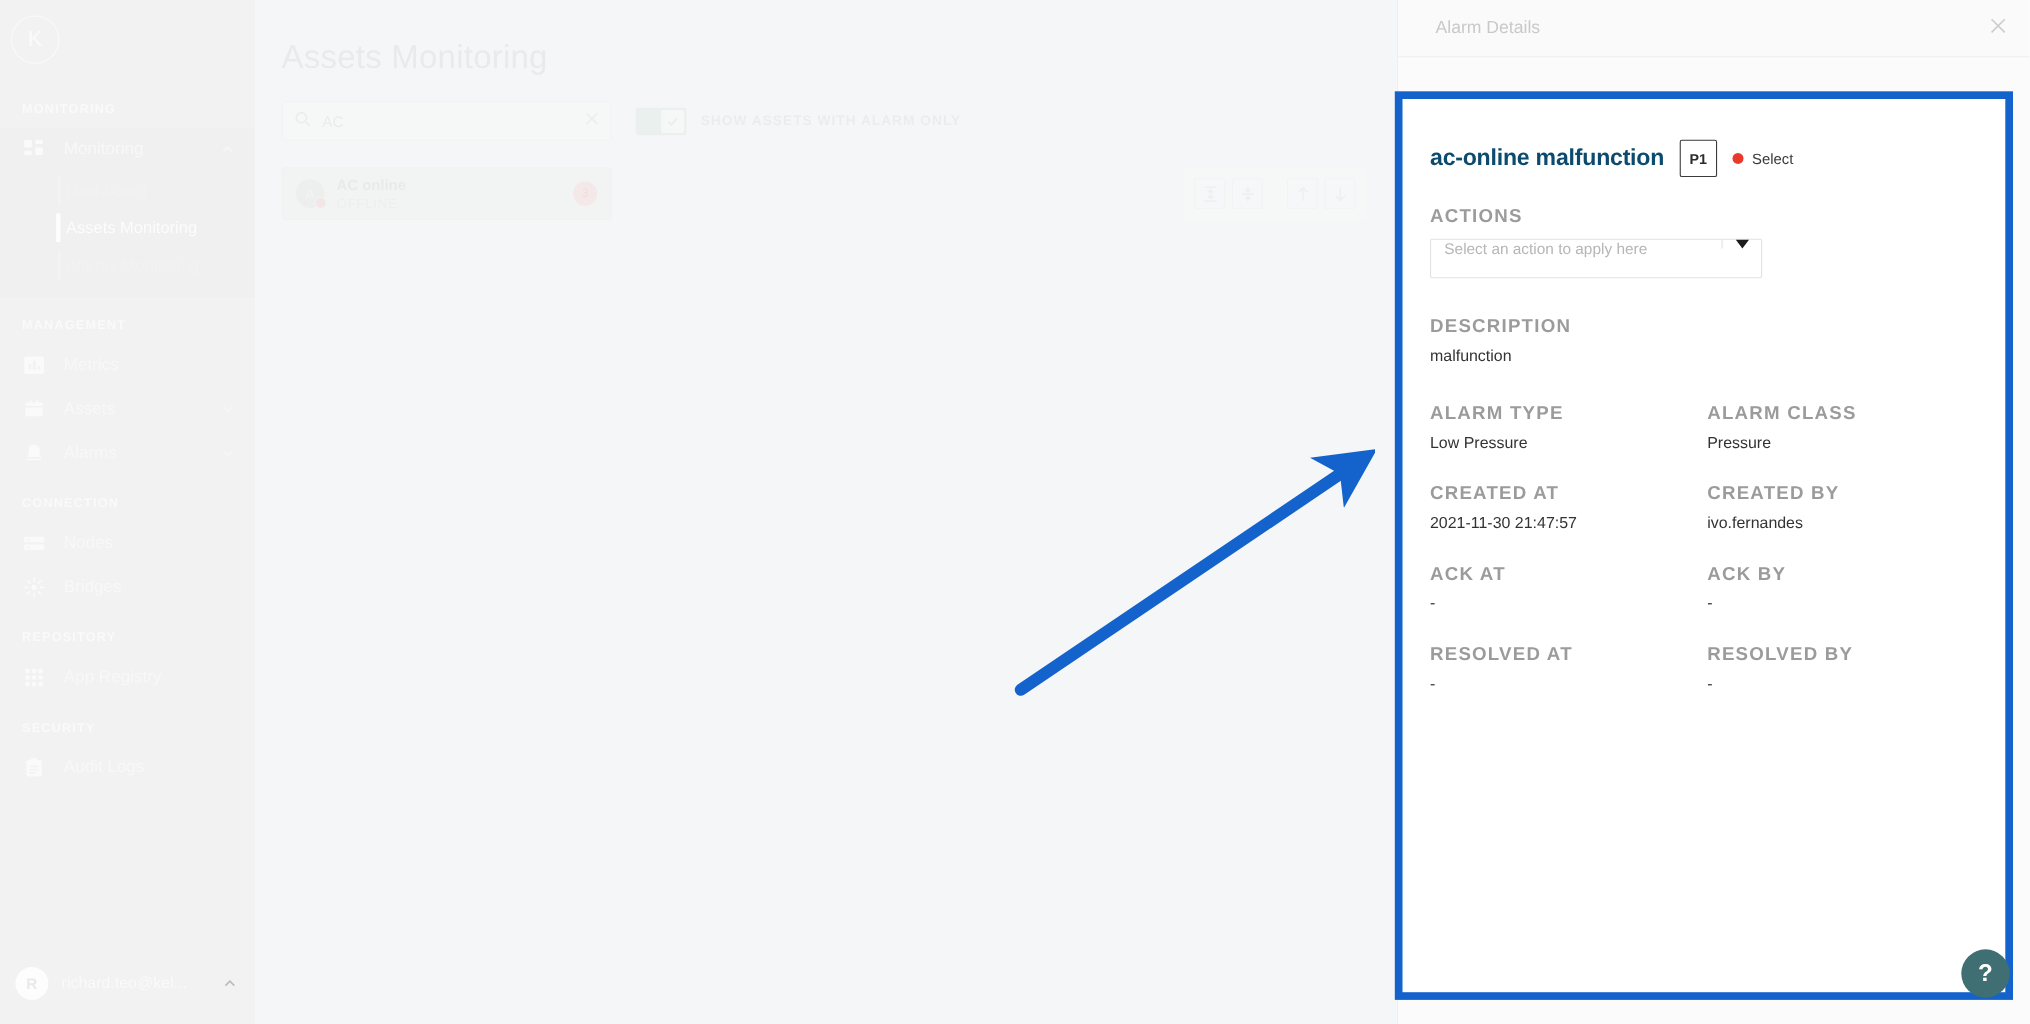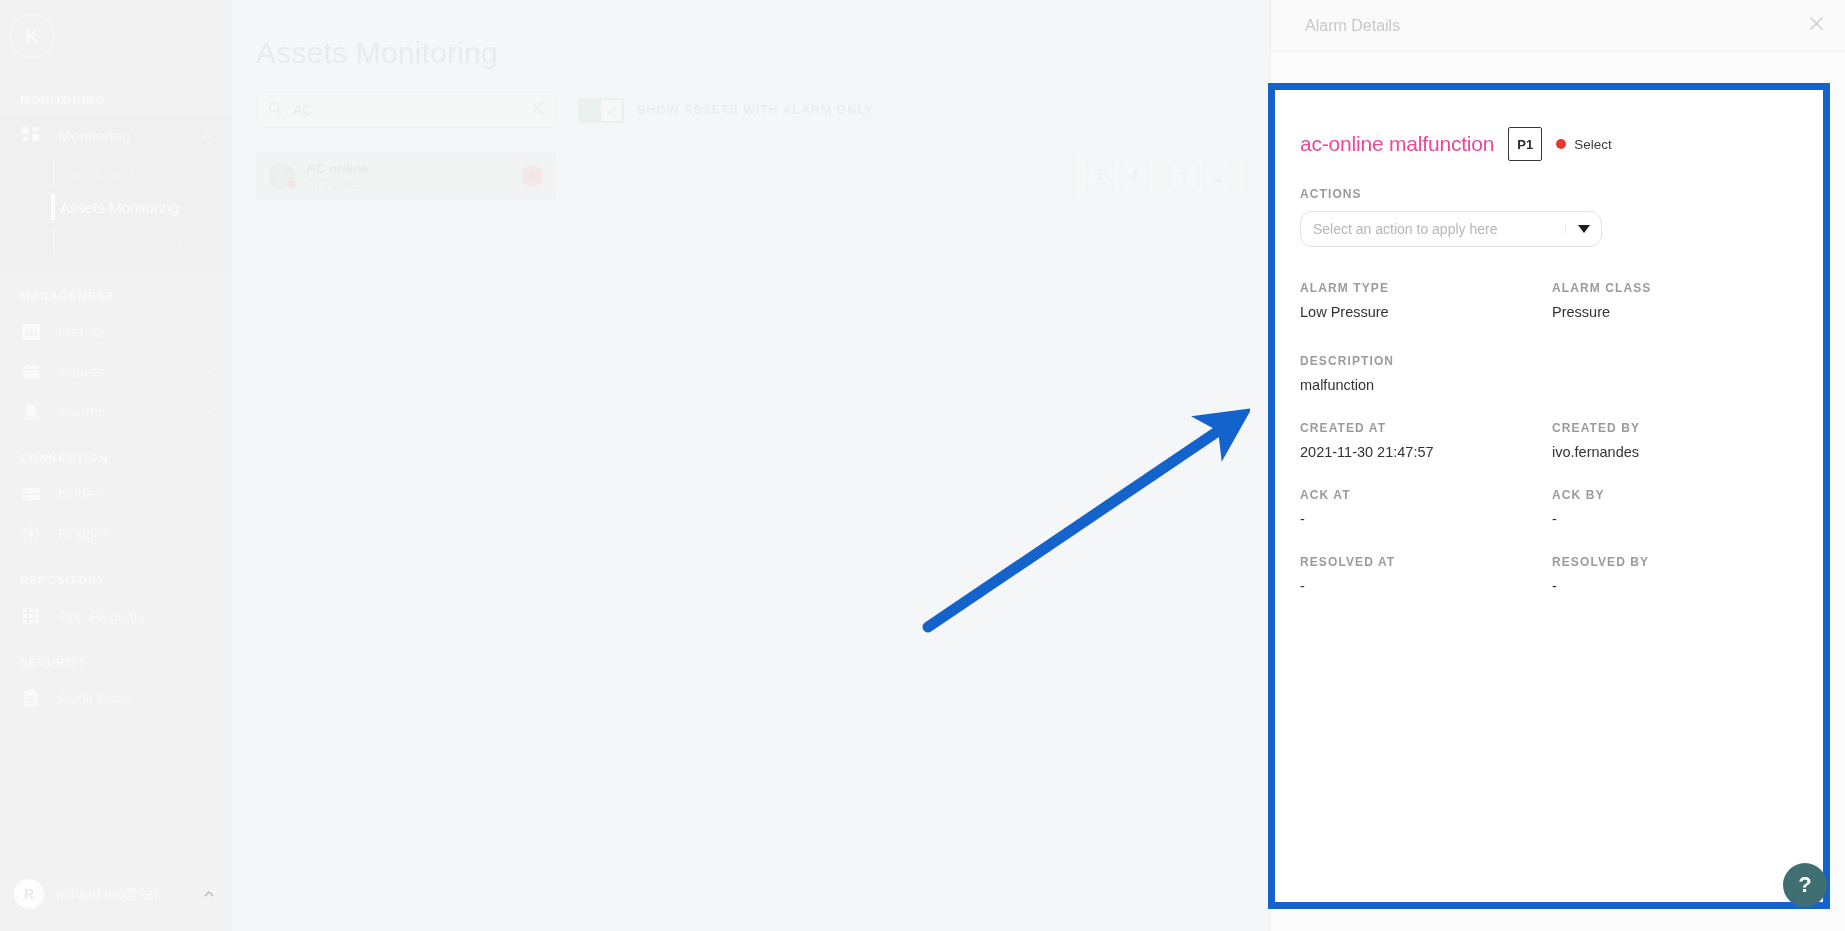--- a/index.html
+++ b/index.html
@@ -156,42 +156,42 @@
   }
   .back-link .chev { text-decoration: none; margin-right: 3px; }
 
   
   .detail-card {
     position: absolute; left: 1268px; top: 83px;
     width: 562px; height: 826px; background: #ffffff;
     padding: 18px 26px 0 32px; overflow: hidden;
   }
   .alarm-title-row { display: flex; align-items: center; gap: 14px; margin-top: 26px; }
-  .alarm-title { font-size: 21px; font-weight: 400; color: #ec4899; letter-spacing: -.2px; }
+  .alarm-title { font-size: 21px; font-weight: 700; color: #0c4a6e; letter-spacing: -.2px; }
   .prio-badge {
     width: 34px; height: 34px; border: 1.5px solid #3a3a3a; border-radius: 2px;
     display: flex; align-items: center; justify-content: center;
     font-size: 13px; font-weight: 600; color: #2b2b2b;
   }
   .status-wrap { display: flex; align-items: center; gap: 8px; }
   .status-dot { width: 10px; height: 10px; border-radius: 50%; background: #e8392c; }
   .status-text { font-size: 13.5px; color: #3a3a3a; }
 
   .field-label {
-    font-size: 12px; letter-spacing: 1.1px; font-weight: 700; color: #9b9b9b;
+    font-size: 17px; letter-spacing: 1.1px; font-weight: 700; color: #9b9b9b;
     text-transform: uppercase;
   }
   .field-value { font-size: 14.5px; color: #333333; margin-top: 9px; }
   .field-value.link { text-decoration: underline; color: #2b2b2b; }
 
   .actions-block { margin-top: 26px; }
   .select-box {
     margin-top: 10px; width: 302px; height: 36px;
-    border: 1px solid #e2e2e2; border-radius: 12px; background: #fff;
-    display: flex; align-items: center;
+    border: 1px solid #e2e2e2; border-radius: 2px; background: #fff;
+    display: flex; align-items: flex-start;
   }
   .select-val {
     flex: 1; display: flex; align-items: center; padding: 0 12px;
     font-size: 14px; color: #b6b6b6;
   }
   .select-arrow {
     width: 36px; border-left: 1px solid #e2e2e2;
     display: flex; align-items: center; justify-content: center;
   }
   .caret { width: 0; height: 0; border-left: 6px solid transparent;
@@ -480,35 +480,35 @@
       <div class="select-box">
         <span class="select-val">Select an action to apply here</span>
         <span class="select-arrow">
             <span class="caret"></span>
           </span>
       </div>
     </div>
 
     <div class="grid2 row-gap-lg">
       <div>
+        <div class="field-label">DESCRIPTION</div>
+        <div class="field-value">malfunction</div>
+      </div>
+      <div></div>
+    </div>
+
+    <div class="grid2 row-gap-lg">
+      <div>
         <div class="field-label">ALARM TYPE</div>
         <div class="field-value">Low Pressure</div>
       </div>
       <div>
         <div class="field-label">ALARM CLASS</div>
         <div class="field-value">Pressure</div>
       </div>
-    </div>
-
-    <div class="grid2 row-gap-lg">
-      <div>
-        <div class="field-label">DESCRIPTION</div>
-        <div class="field-value">malfunction</div>
-      </div>
-      <div></div>
     </div>
 
 
 
     <div class="grid2 row-gap-md">
       <div>
         <div class="field-label">CREATED AT</div>
         <div class="field-value">2021-11-30 21:47:57</div>
       </div>
       <div>

